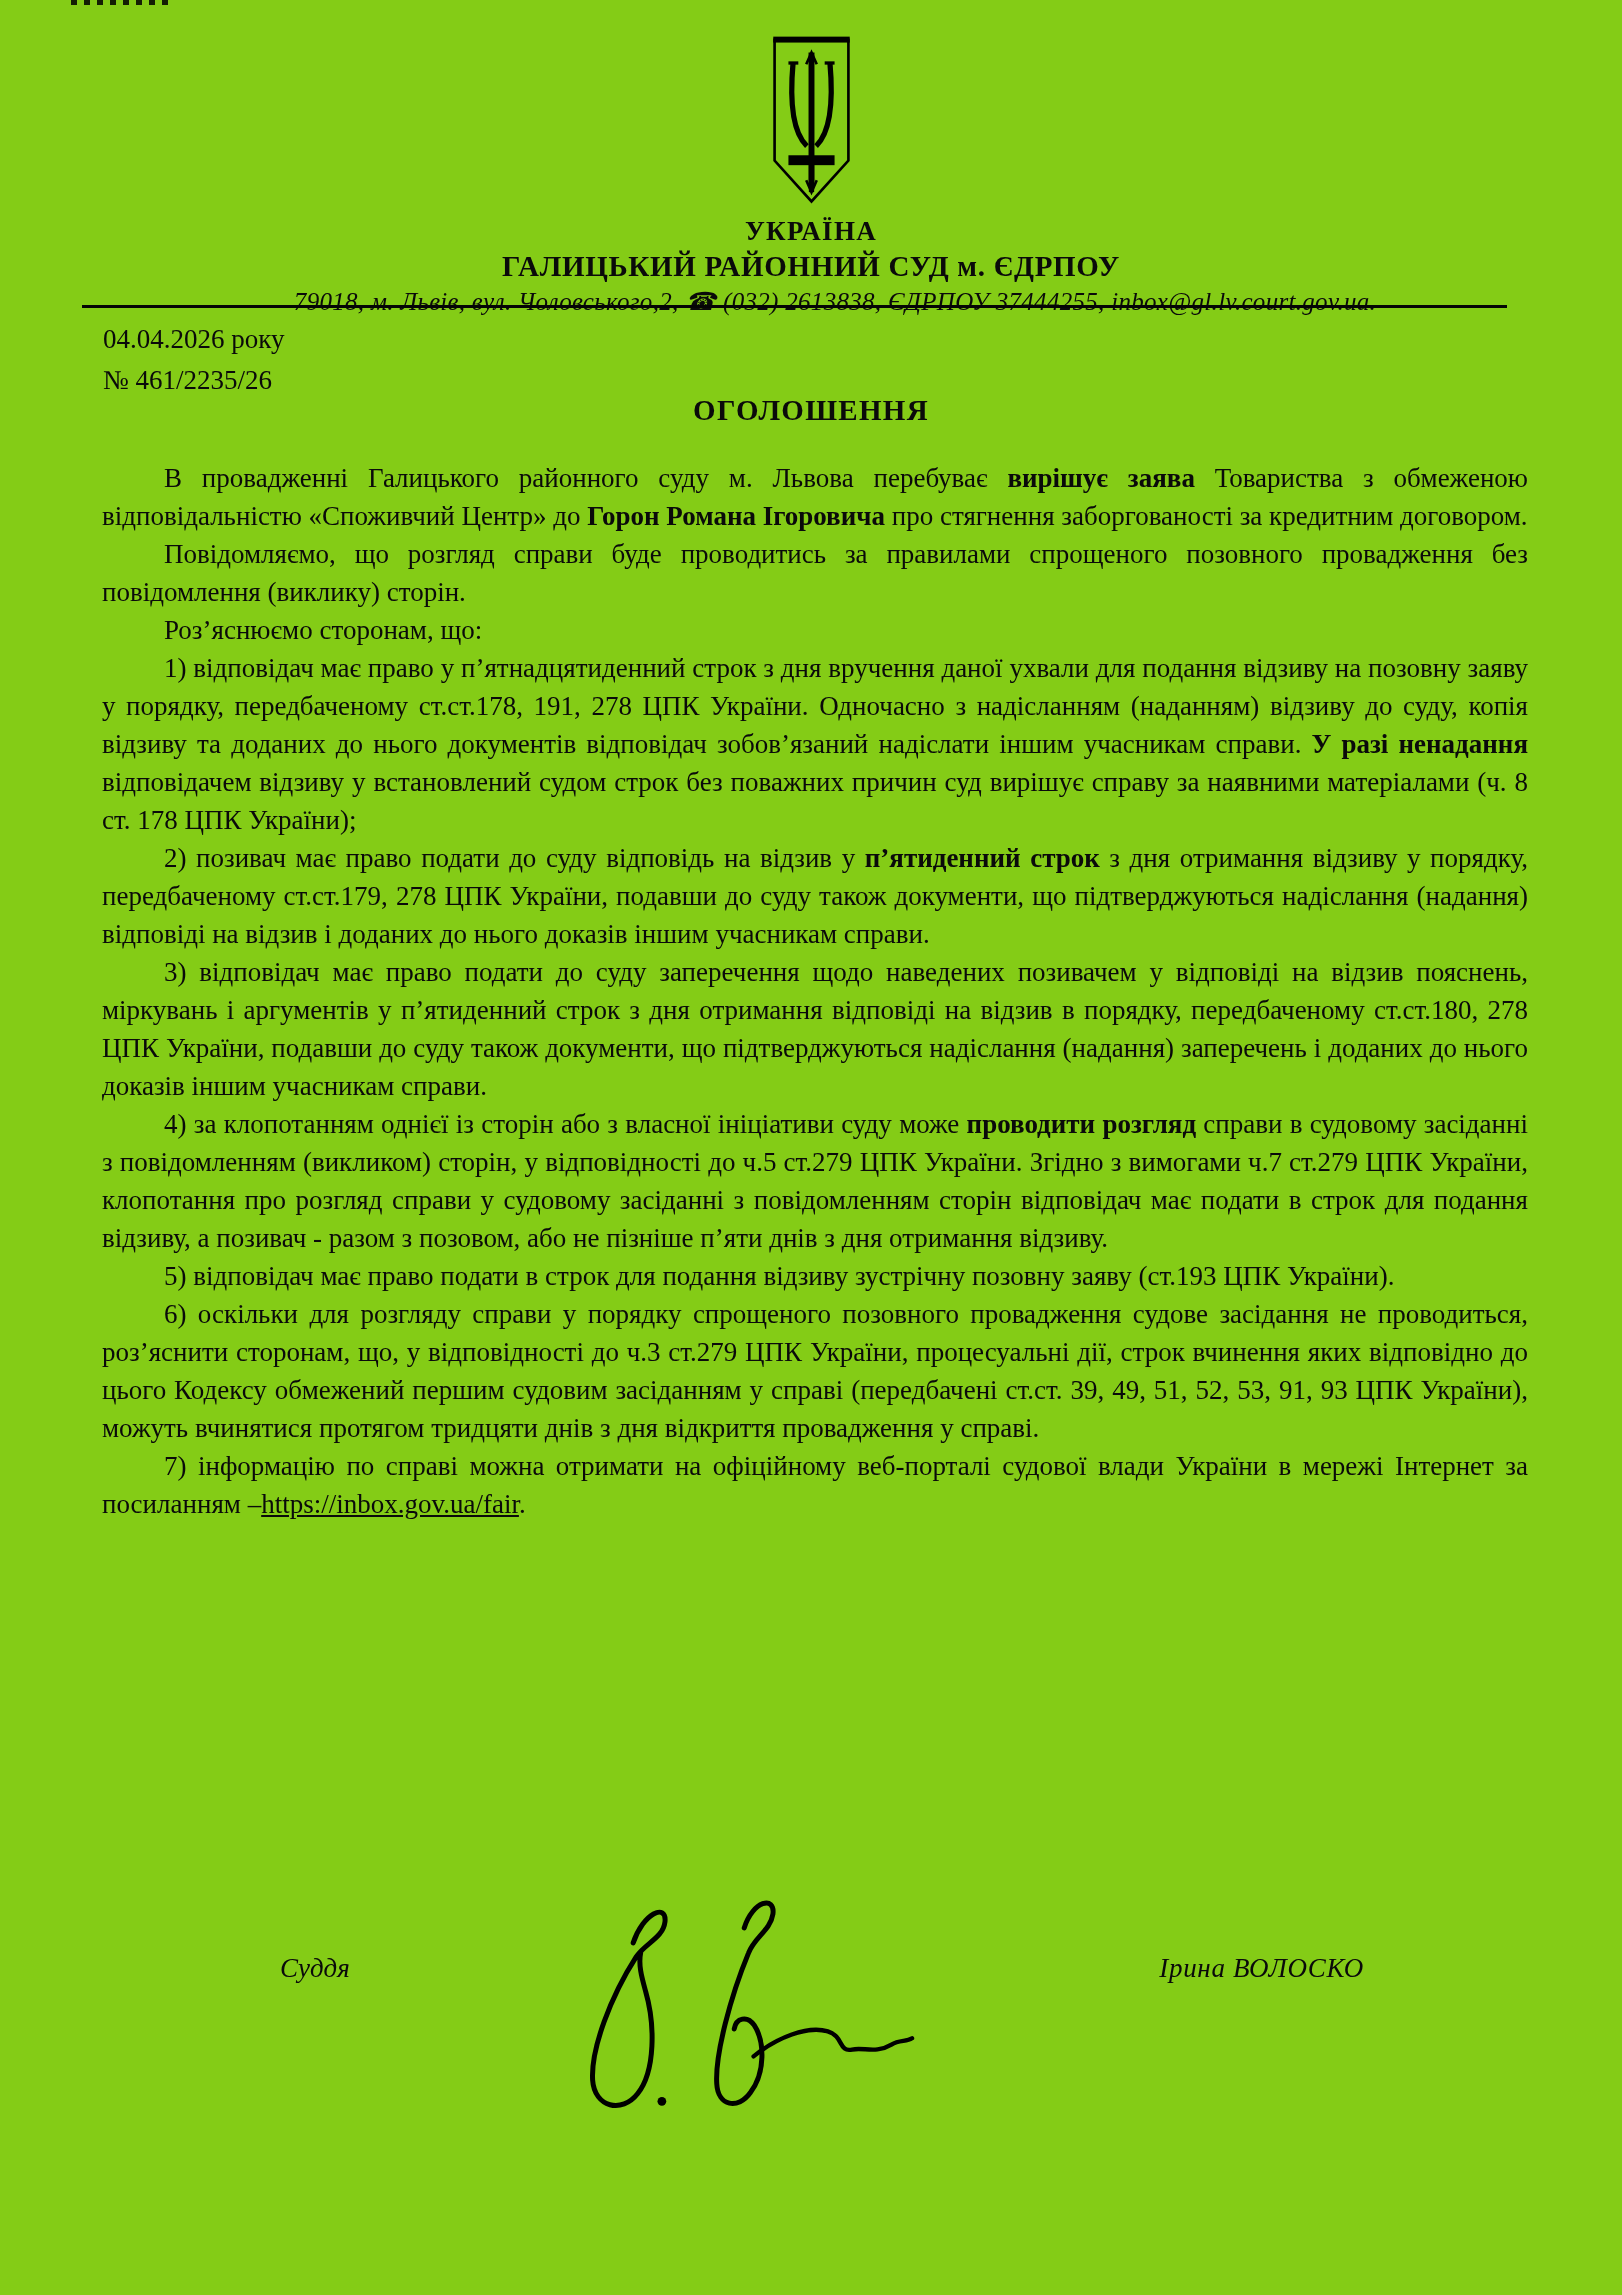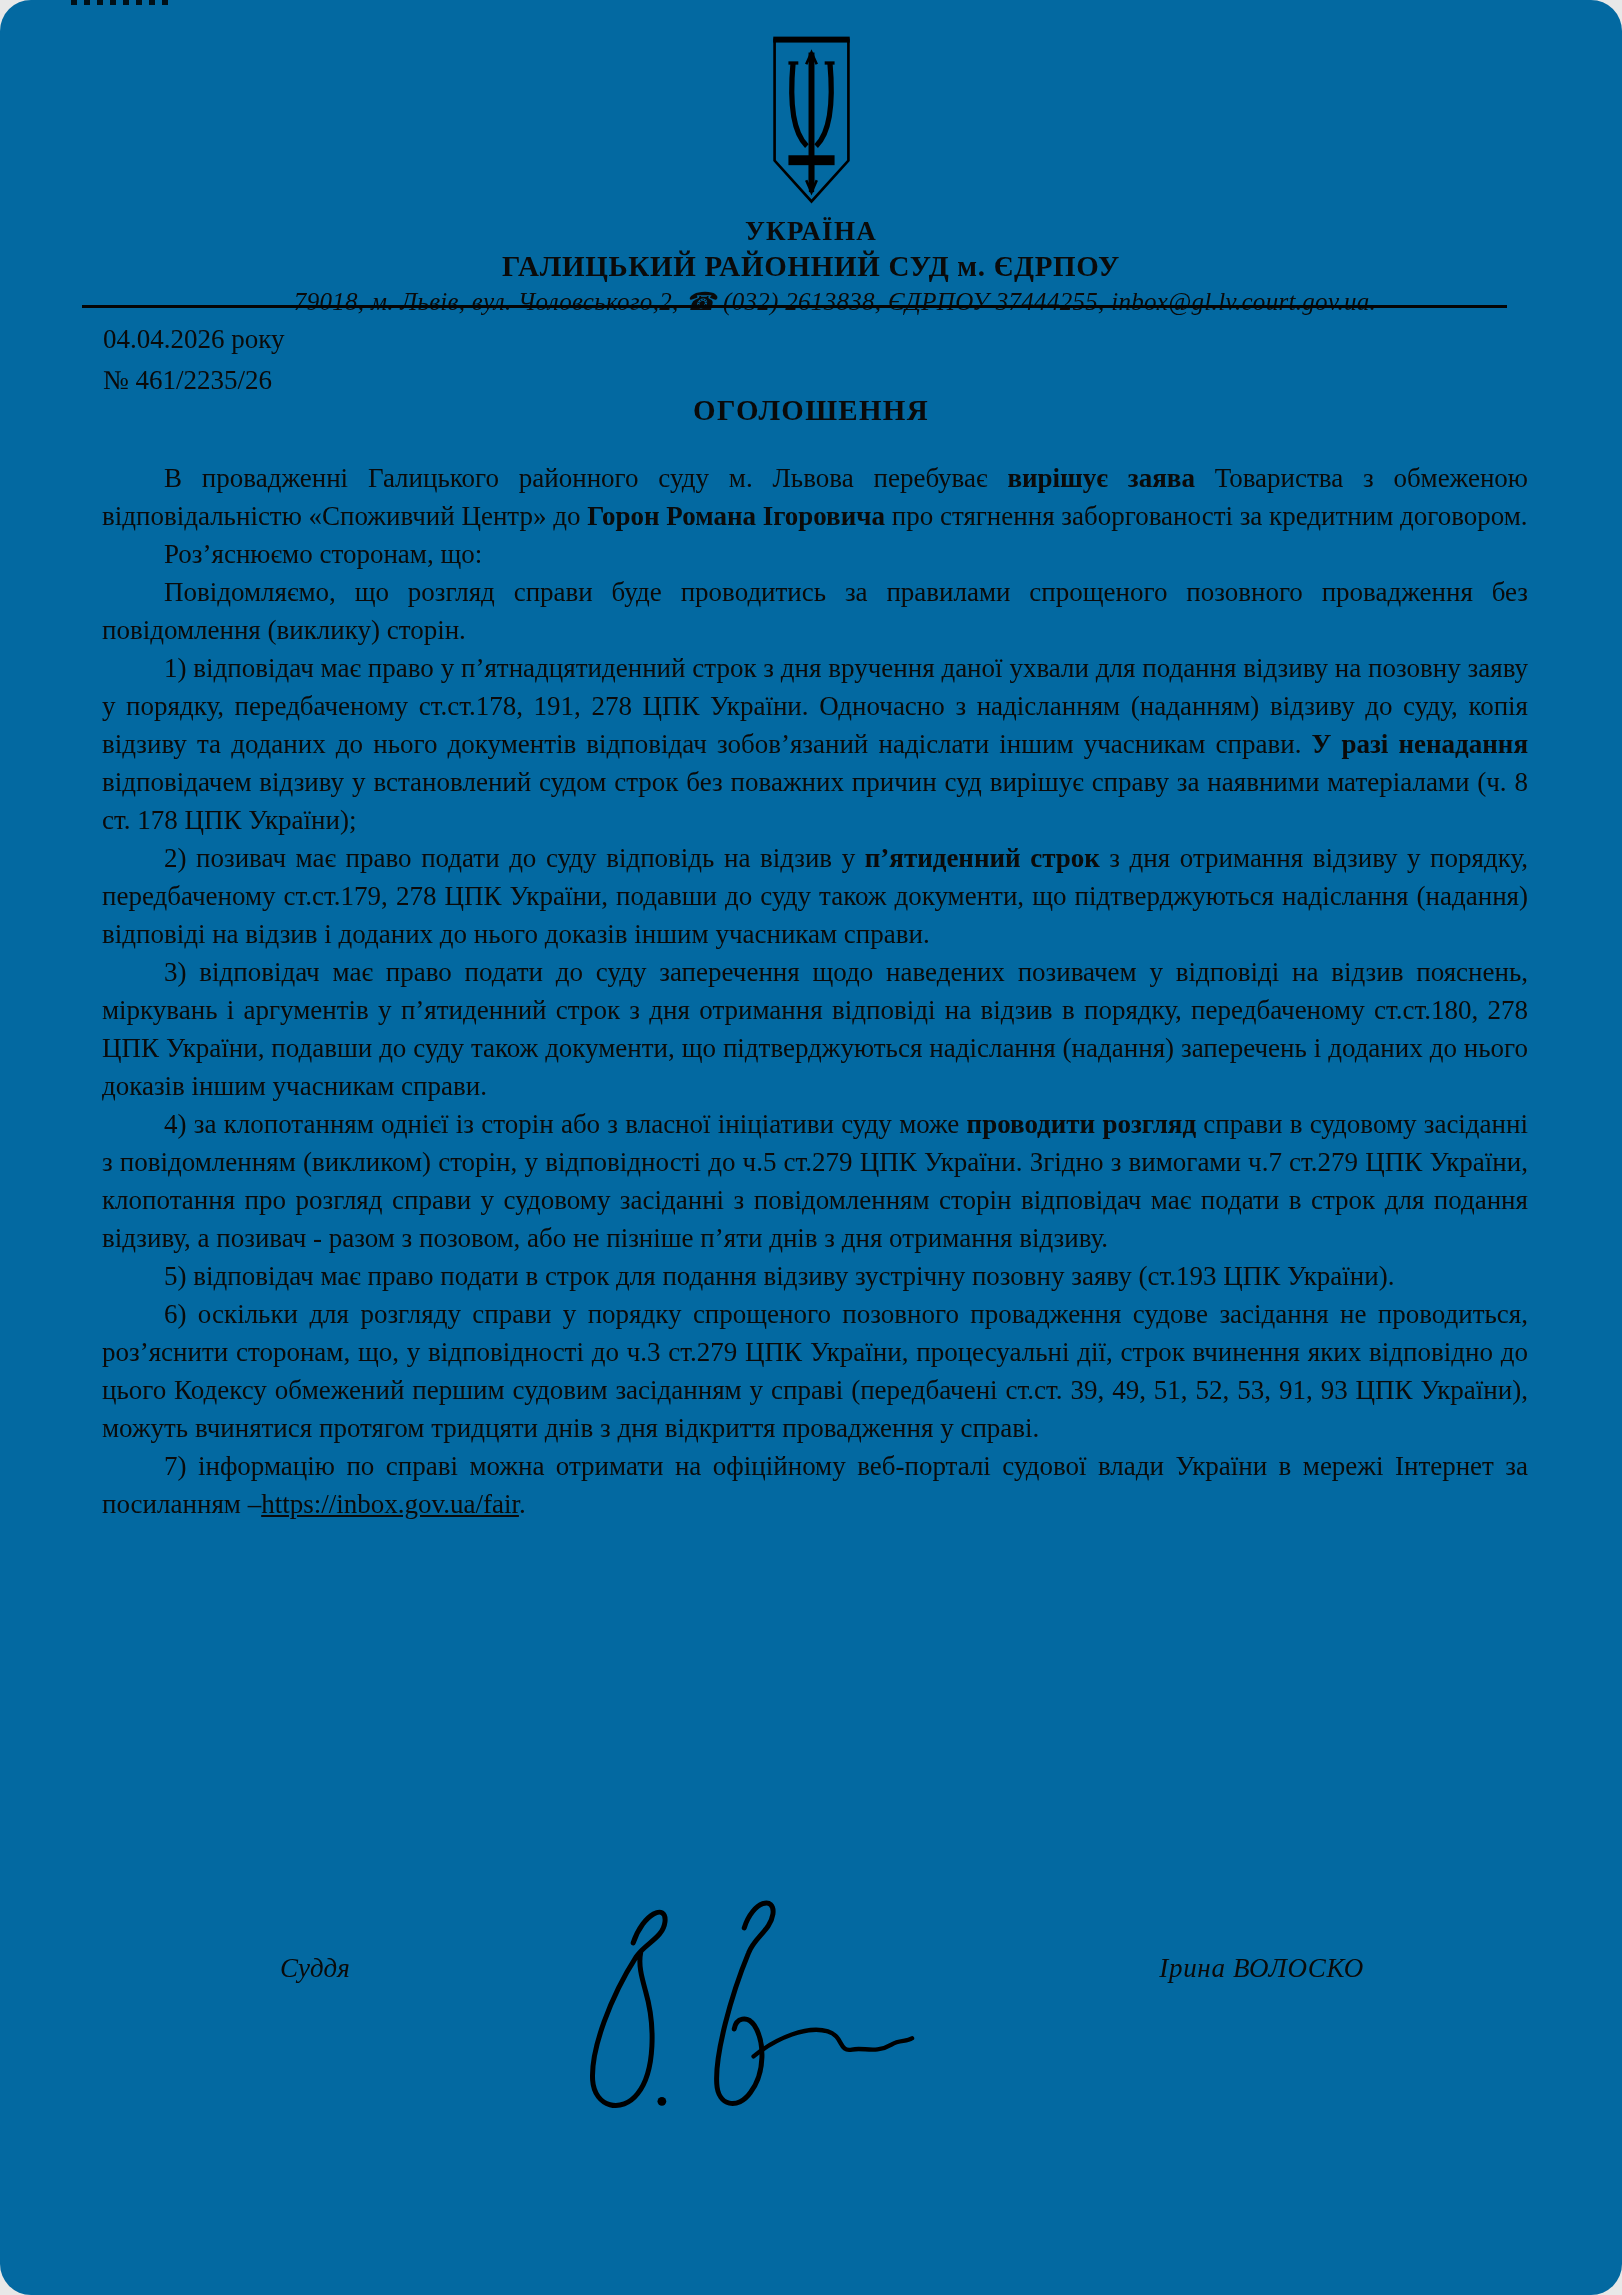--- a/index.html
+++ b/index.html
@@ -1,24 +1,23 @@
 <!DOCTYPE html>
 <html lang="uk" style="font-size:10.5px"><head>
 <meta charset="utf-8">
 <style>
   html,body{margin:0;padding:0;background:#e8e8e8;}
   .page{
     position:relative;
     width:1622px;
     height:2295px;
-    background:#0369a1;
+    background:#84cc16;
     font-family:"Liberation Serif","DejaVu Serif",serif;
     color:#0a0a0a;
     overflow:hidden;
-    border-radius:31px;
   }
   
   .scan-artifact{
     position:absolute;top:0;left:71px;width:98px;height:4.6px;
     background:repeating-linear-gradient(90deg,#000 0 5.9px,transparent 5.9px 13px);
     opacity:.85;
   }
   .header{
     position:absolute;top:34px;left:0;width:100%;
     text-align:center;line-height:1.15;
@@ -93,22 +92,22 @@
 
   <div class="meta">
     <div>04.04.2026 року</div>
     <div>№ 461/2235/26</div>
   </div>
 
   <div class="doc-title">ОГОЛОШЕННЯ</div>
 
   <div class="body-text">
       <p><span>В провадженні  Галицького районного суду м. Львова перебуває </span><span class="b">вирішує заява</span><span> Товариства з обмеженою відповідальністю «Споживчий Центр» до </span><span class="b">Горон Романа Ігоровича</span><span> про стягнення заборгованості за кредитним договором.</span></p>
+      <p><span>Повідомляємо, що розгляд справи буде проводитись за правилами спрощеного позовного провадження без повідомлення (виклику) сторін.</span></p>
       <p><span>Роз’яснюємо сторонам, що:</span></p>
-      <p><span>Повідомляємо, що розгляд справи буде проводитись за правилами спрощеного позовного провадження без повідомлення (виклику) сторін.</span></p>
       <p><span>1) відповідач має право у п’ятнадцятиденний строк з дня вручення даної ухвали для подання відзиву на позовну заяву у порядку, передбаченому ст.ст.178, 191, 278 ЦПК України. Одночасно з надісланням (наданням) відзиву до суду, копія відзиву та доданих до нього документів відповідач зобов’язаний надіслати іншим учасникам справи. </span><span class="b">У разі ненадання</span><span> відповідачем відзиву у встановлений судом строк без поважних причин суд вирішує справу за наявними матеріалами (ч. 8 ст. 178 ЦПК України);</span></p>
       <p><span>2) позивач має право подати до суду відповідь на відзив у </span><span class="b">п’ятиденний строк</span><span> з дня отримання відзиву  у порядку, передбаченому ст.ст.179, 278 ЦПК України, подавши до суду також документи, що підтверджуються надіслання (надання) відповіді на відзив і доданих до нього доказів іншим учасникам справи.</span></p>
       <p><span>3) відповідач має право подати до суду заперечення щодо наведених позивачем у відповіді на відзив пояснень, міркувань і аргументів у п’ятиденний строк з дня отримання відповіді на відзив в порядку, передбаченому ст.ст.180, 278 ЦПК України, подавши до суду також документи, що підтверджуються надіслання (надання) заперечень і доданих до нього доказів іншим учасникам справи.</span></p>
       <p><span>4) за клопотанням однієї із сторін або з власної ініціативи суду може </span><span class="b">проводити розгляд</span><span> справи в судовому засіданні з повідомленням (викликом) сторін, у відповідності до ч.5 ст.279 ЦПК України. Згідно з вимогами ч.7 ст.279 ЦПК України, клопотання про розгляд справи у судовому засіданні з повідомленням сторін відповідач має подати в строк для подання відзиву, а позивач - разом з позовом, або не пізніше п’яти днів з дня отримання відзиву.</span></p>
       <p><span>5) відповідач має право подати в строк для подання відзиву зустрічну позовну заяву (ст.193 ЦПК України).</span></p>
       <p><span>6) оскільки для розгляду справи у порядку спрощеного позовного провадження судове засідання не проводиться, роз’яснити сторонам, що, у відповідності до ч.3 ст.279 ЦПК України, процесуальні дії, строк вчинення яких відповідно до цього Кодексу обмежений першим судовим засіданням у справі (передбачені ст.ст. 39, 49, 51, 52, 53, 91, 93 ЦПК України), можуть вчинятися протягом тридцяти днів з дня відкриття провадження у справі.</span></p>
       <p><span>7) інформацію по справі можна отримати на офіційному веб-порталі судової влади України в мережі Інтернет за посиланням –</span><span class="u">https://inbox.gov.ua/fair</span><span>.</span></p>
     </div>
 
   <div class="signature-row">

